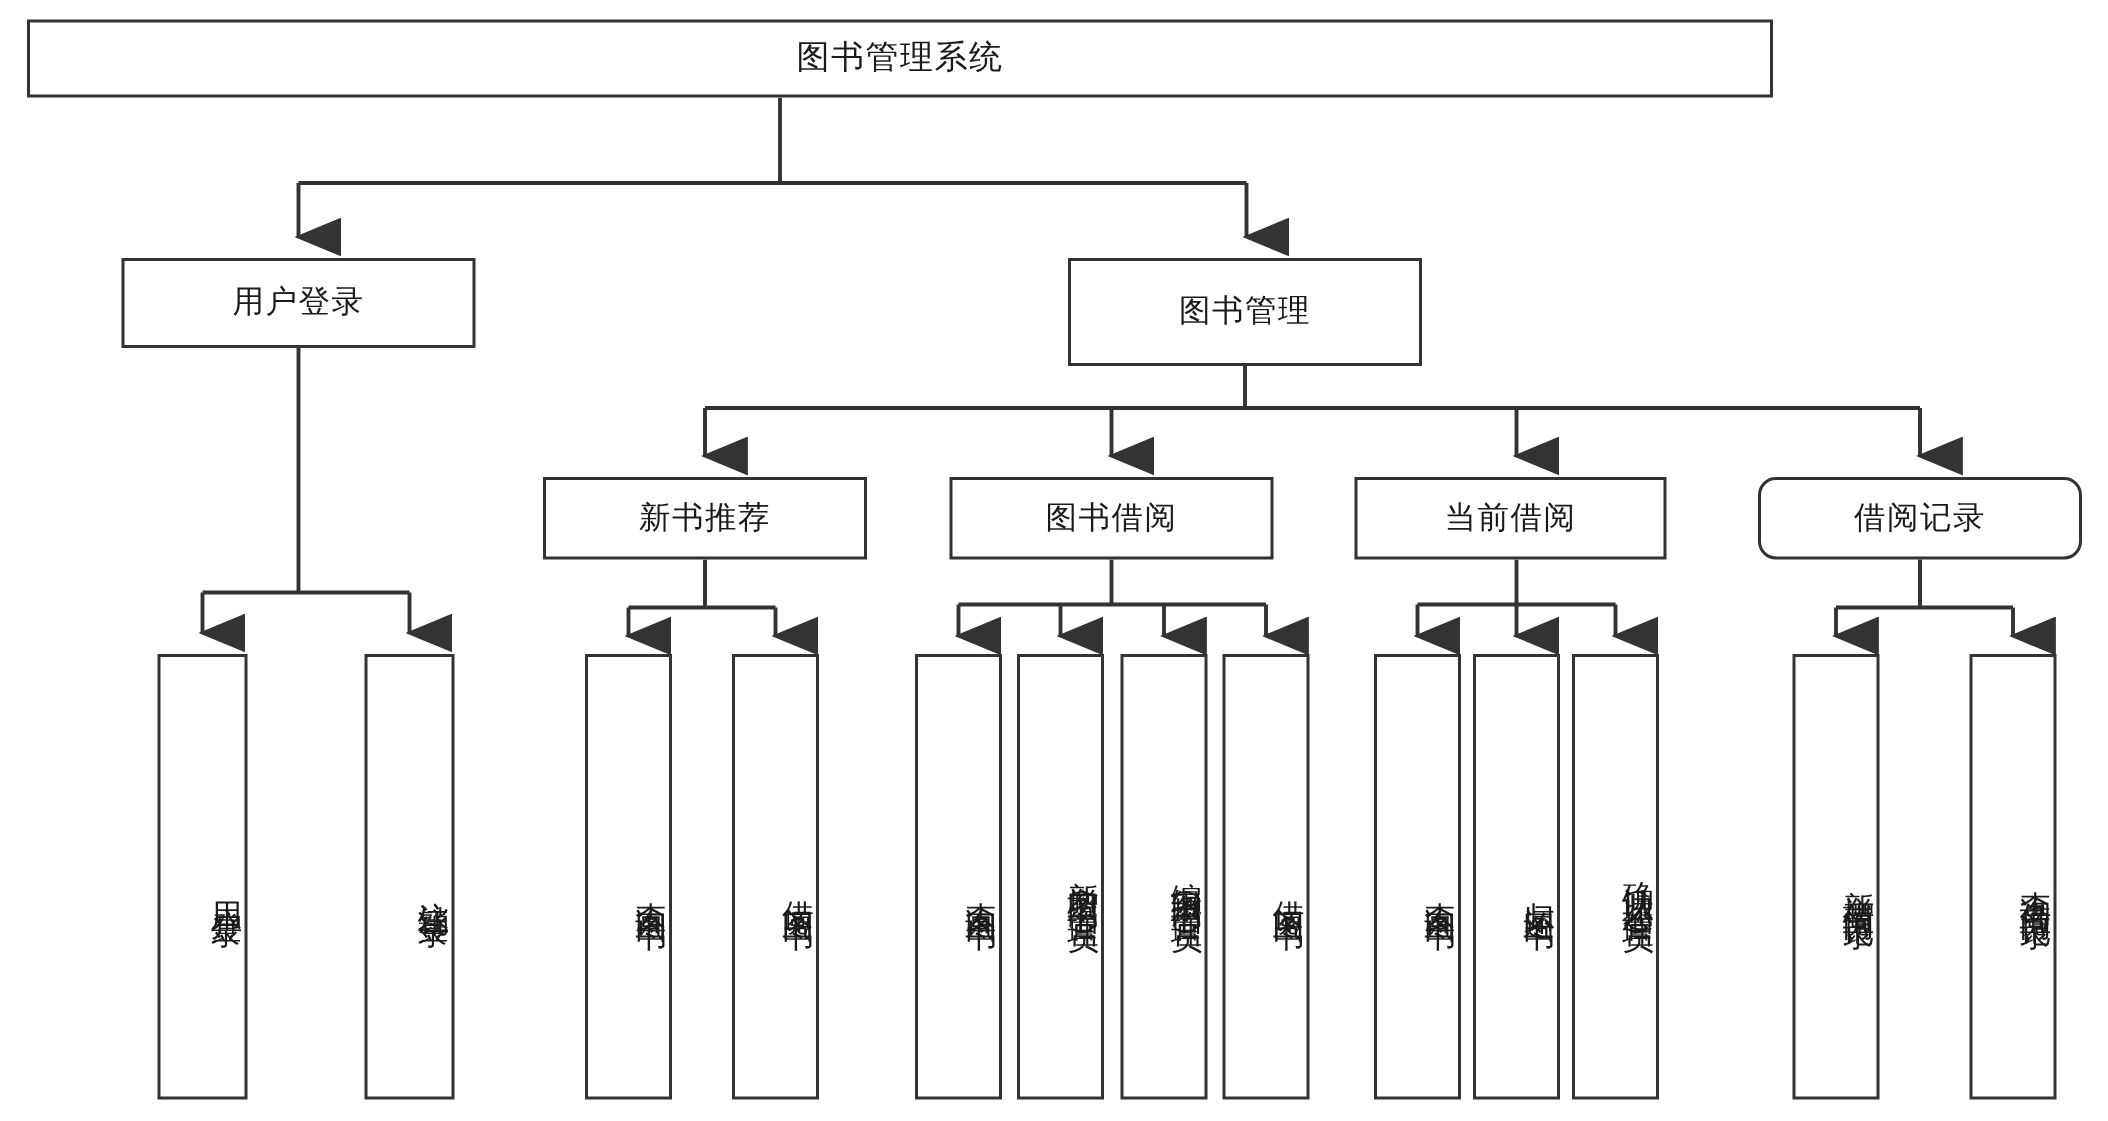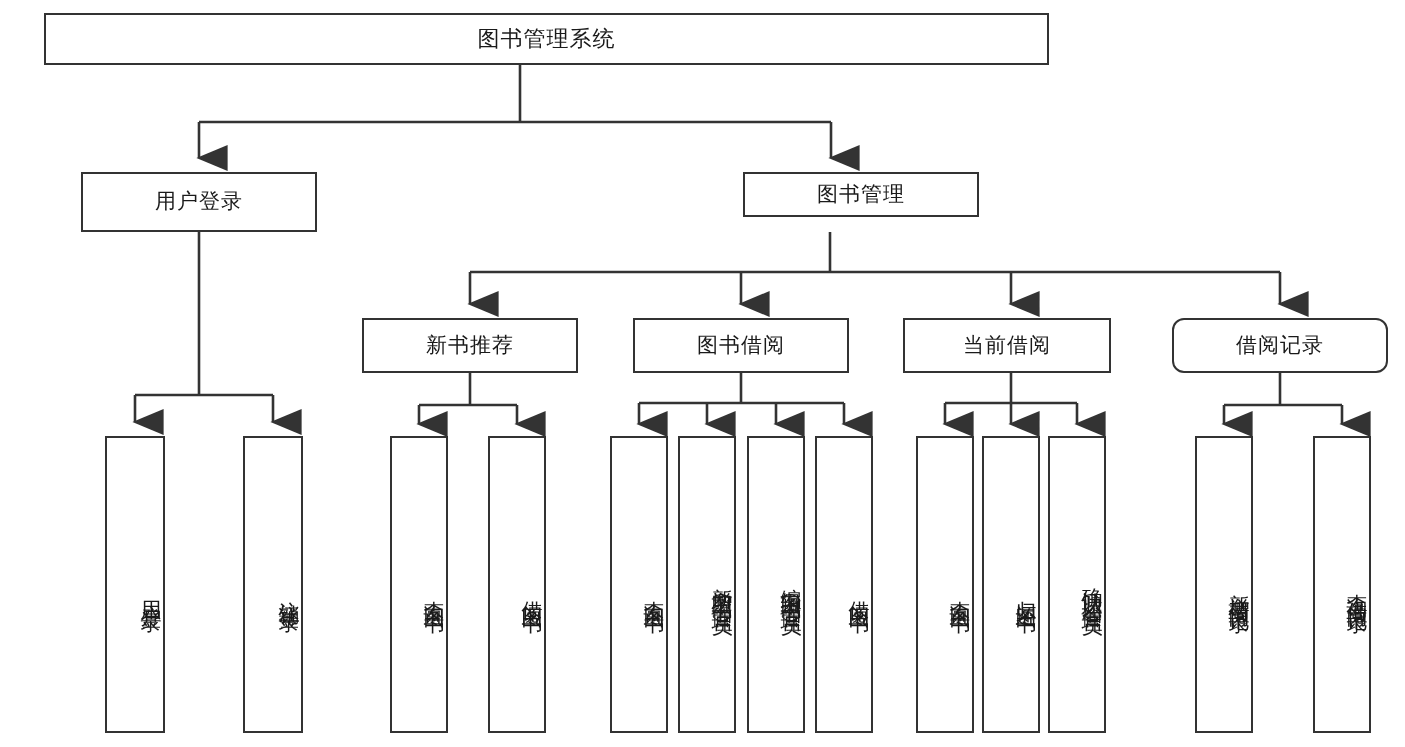--- a/index.html
+++ b/index.html
@@ -119,28 +119,28 @@
       <path d="M1011,403 L1011,424" marker-end="url(#arrow)"></path>
       <path d="M1077,403 L1077,424" marker-end="url(#arrow)"></path>
 
       <path d="M1280,373 L1280,405"></path>
       <path d="M1224,405 L1342,405"></path>
       <path d="M1224,405 L1224,424" marker-end="url(#arrow)"></path>
       <path d="M1342,405 L1342,424" marker-end="url(#arrow)"></path>
     </g>
   </svg>
 
-  <div class="node node-h node-root" style="left:18px; top:13px; width:1005px; height:52px;margin-left:26px;">
+  <div class="node node-h node-root" style="left:18px; top:13px; width:1164px; height:52px;">
     <span>图书管理系统</span>
   </div>
 
   <div class="node node-h" style="left:81px; top:172px; width:236px; height:60px;">
     <span>用户登录</span>
   </div>
-  <div class="node node-h" style="left:712px; top:172px; width:236px; height:45px;margin-left:31px;">
+  <div class="node node-h" style="left:712px; top:172px; width:236px; height:72px;">
     <span>图书管理</span>
   </div>
 
   <div class="node node-h" style="left:633px; top:318px; width:216px; height:55px;">
     <span>图书借阅</span>
   </div>
   <div class="node node-h" style="left:362px; top:318px; width:216px; height:55px;">
     <span>新书推荐</span>
   </div>
   <div class="node node-h" style="left:903px; top:318px; width:208px; height:55px;">

